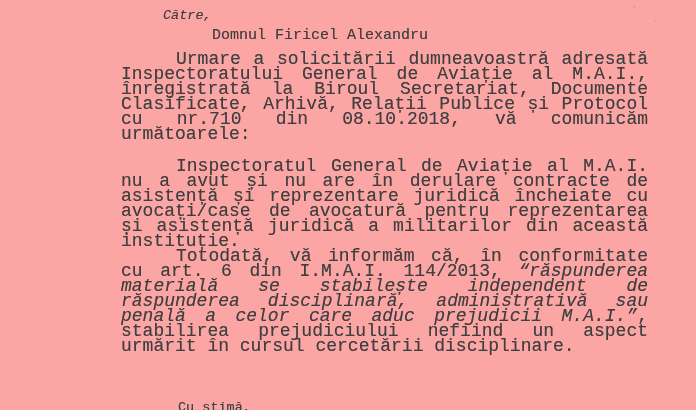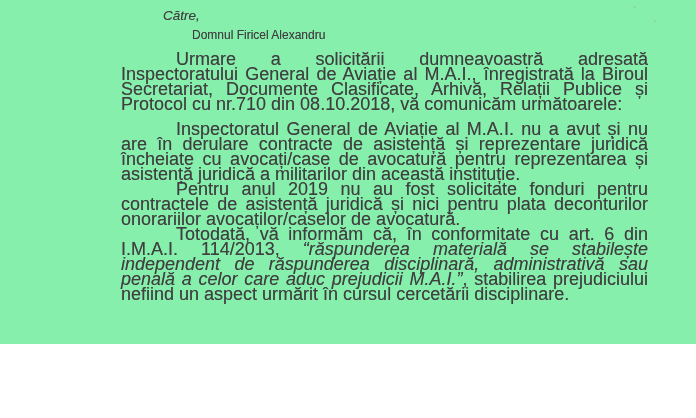--- a/index.html
+++ b/index.html
@@ -3,60 +3,60 @@
 <meta charset="utf-8">
 <style>
   html, body {
     margin: 0;
     padding: 0;
     background: #ffffff;
   }
   .page {
     position: relative;
     width: 696px;
-    height: 344px;
-    background: #86efac;
+    height: 410px;
+    background: #fca5a5;
     overflow: hidden;
-    font-family: Liberation Sans, sans-serif;
+    font-family: Liberation Mono, monospace;
     color: #3f3f3f;
   }
   .scan-text {
     text-shadow: 0 0 0.4px rgba(70,70,70,0.55);
     -webkit-font-smoothing: antialiased;
   }
   .salutation {
     position: absolute;
     left: 163px;
     top: 6px;
     font-size: 13.5px;
     font-style: italic;
     line-height: 19px;
   }
   .recipient {
     position: absolute;
-    left: 192px;
+    left: 212px;
     top: 26px;
-    font-size: 12px;
+    font-size: 15px;
     line-height: 19px;
   }
   .body-block {
     position: absolute;
     left: 121px;
     top: 52px;
     width: 527px;
     font-size: 18px;
     line-height: 15px;
     text-align: justify;
   }
   .body-block p {
     margin: 0;
     text-indent: 55px;
   }
   .body-block p.gap-above {
-    margin-top: 10px;
+    margin-top: 17px;
   }
   .legal-quote {
     font-style: italic;
   }
   .closing {
     position: absolute;
     left: 178px;
     top: 398px;
     font-size: 13.5px;
     line-height: 19px;
@@ -78,19 +78,18 @@
   <div class="speck speck1"></div>
   <div class="speck speck2"></div>
 
   <div class="salutation">Către,</div>
 
   <div class="recipient">Domnul Firicel Alexandru</div>
 
   <div class="body-block">
     <p>Urmare a solicitării dumneavoastră adresată Inspectoratului General de Aviație al M.A.I., înregistrată la Biroul Secretariat, Documente Clasificate, Arhivă, Relații Publice și Protocol cu nr.710 din 08.10.2018, vă comunicăm următoarele:</p>
     <p class="gap-above">Inspectoratul General de Aviație al M.A.I. nu a avut și nu are în derulare contracte de asistență și reprezentare juridică încheiate cu avocați/case de avocatură pentru reprezentarea și asistență juridică a militarilor din această instituție.</p>
-    <p>Pentru anul 2019 nu au fost solicitate fonduri pentru contractele de asistență juridică și nici pentru plata deconturilor onorariilor avocaților/caselor de avocatură.</p>
     <p><span>Totodată, vă informăm că, în conformitate cu art. 6 din I.M.A.I. 114/2013, </span><span class="legal-quote">“răspunderea materială se stabilește independent de răspunderea disciplinară, administrativă sau penală a celor care aduc prejudicii M.A.I.”</span><span>, stabilirea prejudiciului nefiind un aspect urmărit în cursul cercetării disciplinare.</span></p>
   </div>
 
   <div class="closing">Cu stimă,</div>
 
 </div>
 
 </body></html>

